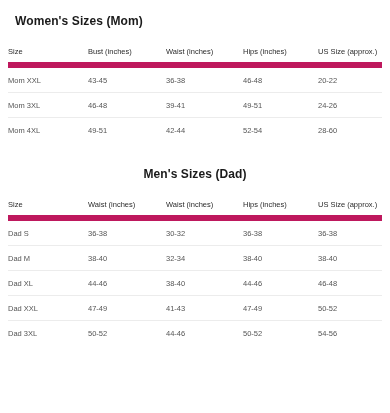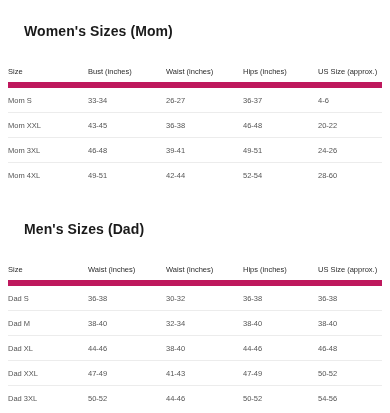--- a/index.html
+++ b/index.html
@@ -12,29 +12,30 @@
     height: 413px;
     font-family: "Liberation Sans", sans-serif;
     color: #333333;
     overflow: hidden;
   }
   .page {
     padding: 0 8px;
     box-sizing: border-box;
   }
   .section-title {
-    font-size: 14px;
+    font-size: 12px;
     font-weight: bold;
     color: #1a1a1a;
     letter-spacing: 0.1px;
-    margin: 16px;
+    margin: 7px;
     padding: 7px 0 6px 0;
   }
   .section + .section .section-title {
     padding-top: 18px;
+    text-align: center;
   }
   table.size-table {
     width: 100%;
     border-collapse: collapse;
     table-layout: fixed;
   }
   table.size-table th,
   table.size-table td {
     text-align: left;
     font-size: 7.5px;
@@ -81,27 +82,20 @@
           <thead>
             <tr>
               <th>Size</th>
               <th>Bust (inches)</th>
               <th>Waist (inches)</th>
               <th>Hips (inches)</th>
               <th>US Size (approx.)</th>
             </tr>
           </thead>
           <tbody>
-            <tr>
-              <td>Mom S</td>
-              <td>33-34</td>
-              <td>26-27</td>
-              <td>36-37</td>
-              <td>4-6</td>
-            </tr>
             <tr>
               <td>Mom XXL</td>
               <td>43-45</td>
               <td>36-38</td>
               <td>46-48</td>
               <td>20-22</td>
             </tr>
             <tr>
               <td>Mom 3XL</td>
               <td>46-48</td>

